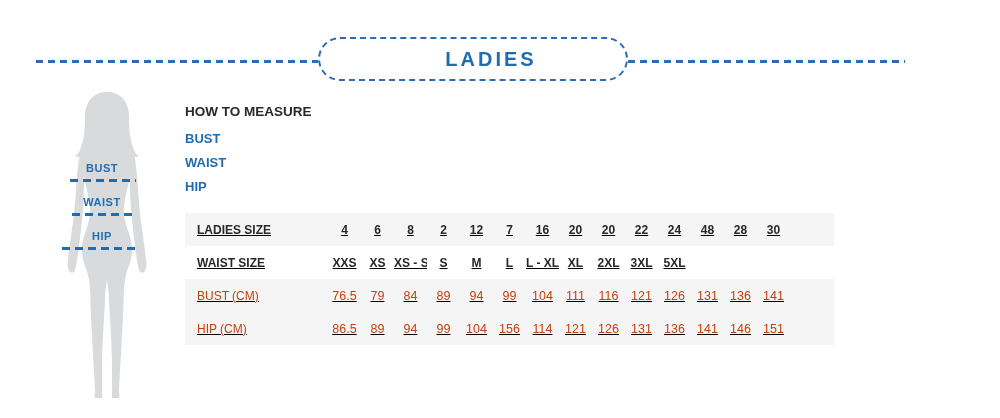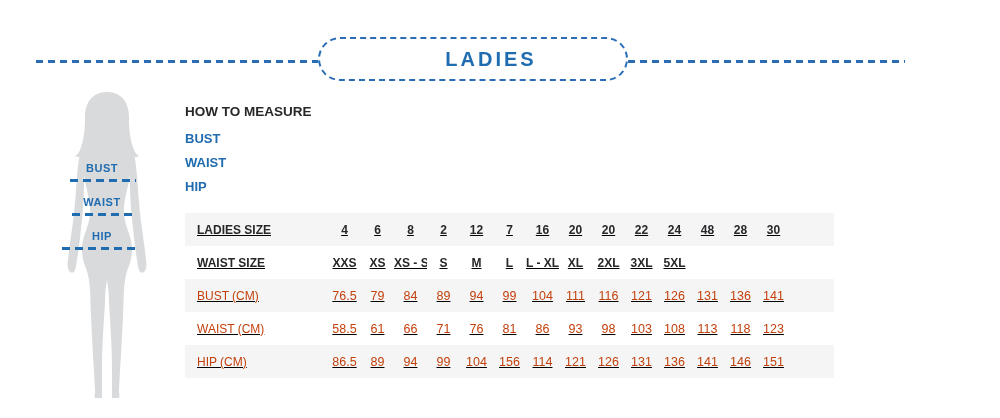--- a/index.html
+++ b/index.html
@@ -156,38 +156,20 @@
         <td>104</td>
         <td>111</td>
         <td>116</td>
         <td>121</td>
         <td>126</td>
         <td>131</td>
         <td>136</td>
         <td>141</td>
         <td></td>
       </tr>
-      <tr class="meas">
-        <td class="rowlabel">WAIST (CM)</td>
-        <td>58.5</td>
-        <td>61</td>
-        <td>66</td>
-        <td>71</td>
-        <td>76</td>
-        <td>81</td>
-        <td>86</td>
-        <td>93</td>
-        <td>98</td>
-        <td>103</td>
-        <td>108</td>
-        <td>113</td>
-        <td>118</td>
-        <td>123</td>
-        <td></td>
-      </tr>
       <tr class="meas stripe">
         <td class="rowlabel">HIP (CM)</td>
         <td>86.5</td>
         <td>89</td>
         <td>94</td>
         <td>99</td>
         <td>104</td>
         <td>156</td>
         <td>114</td>
         <td>121</td>

